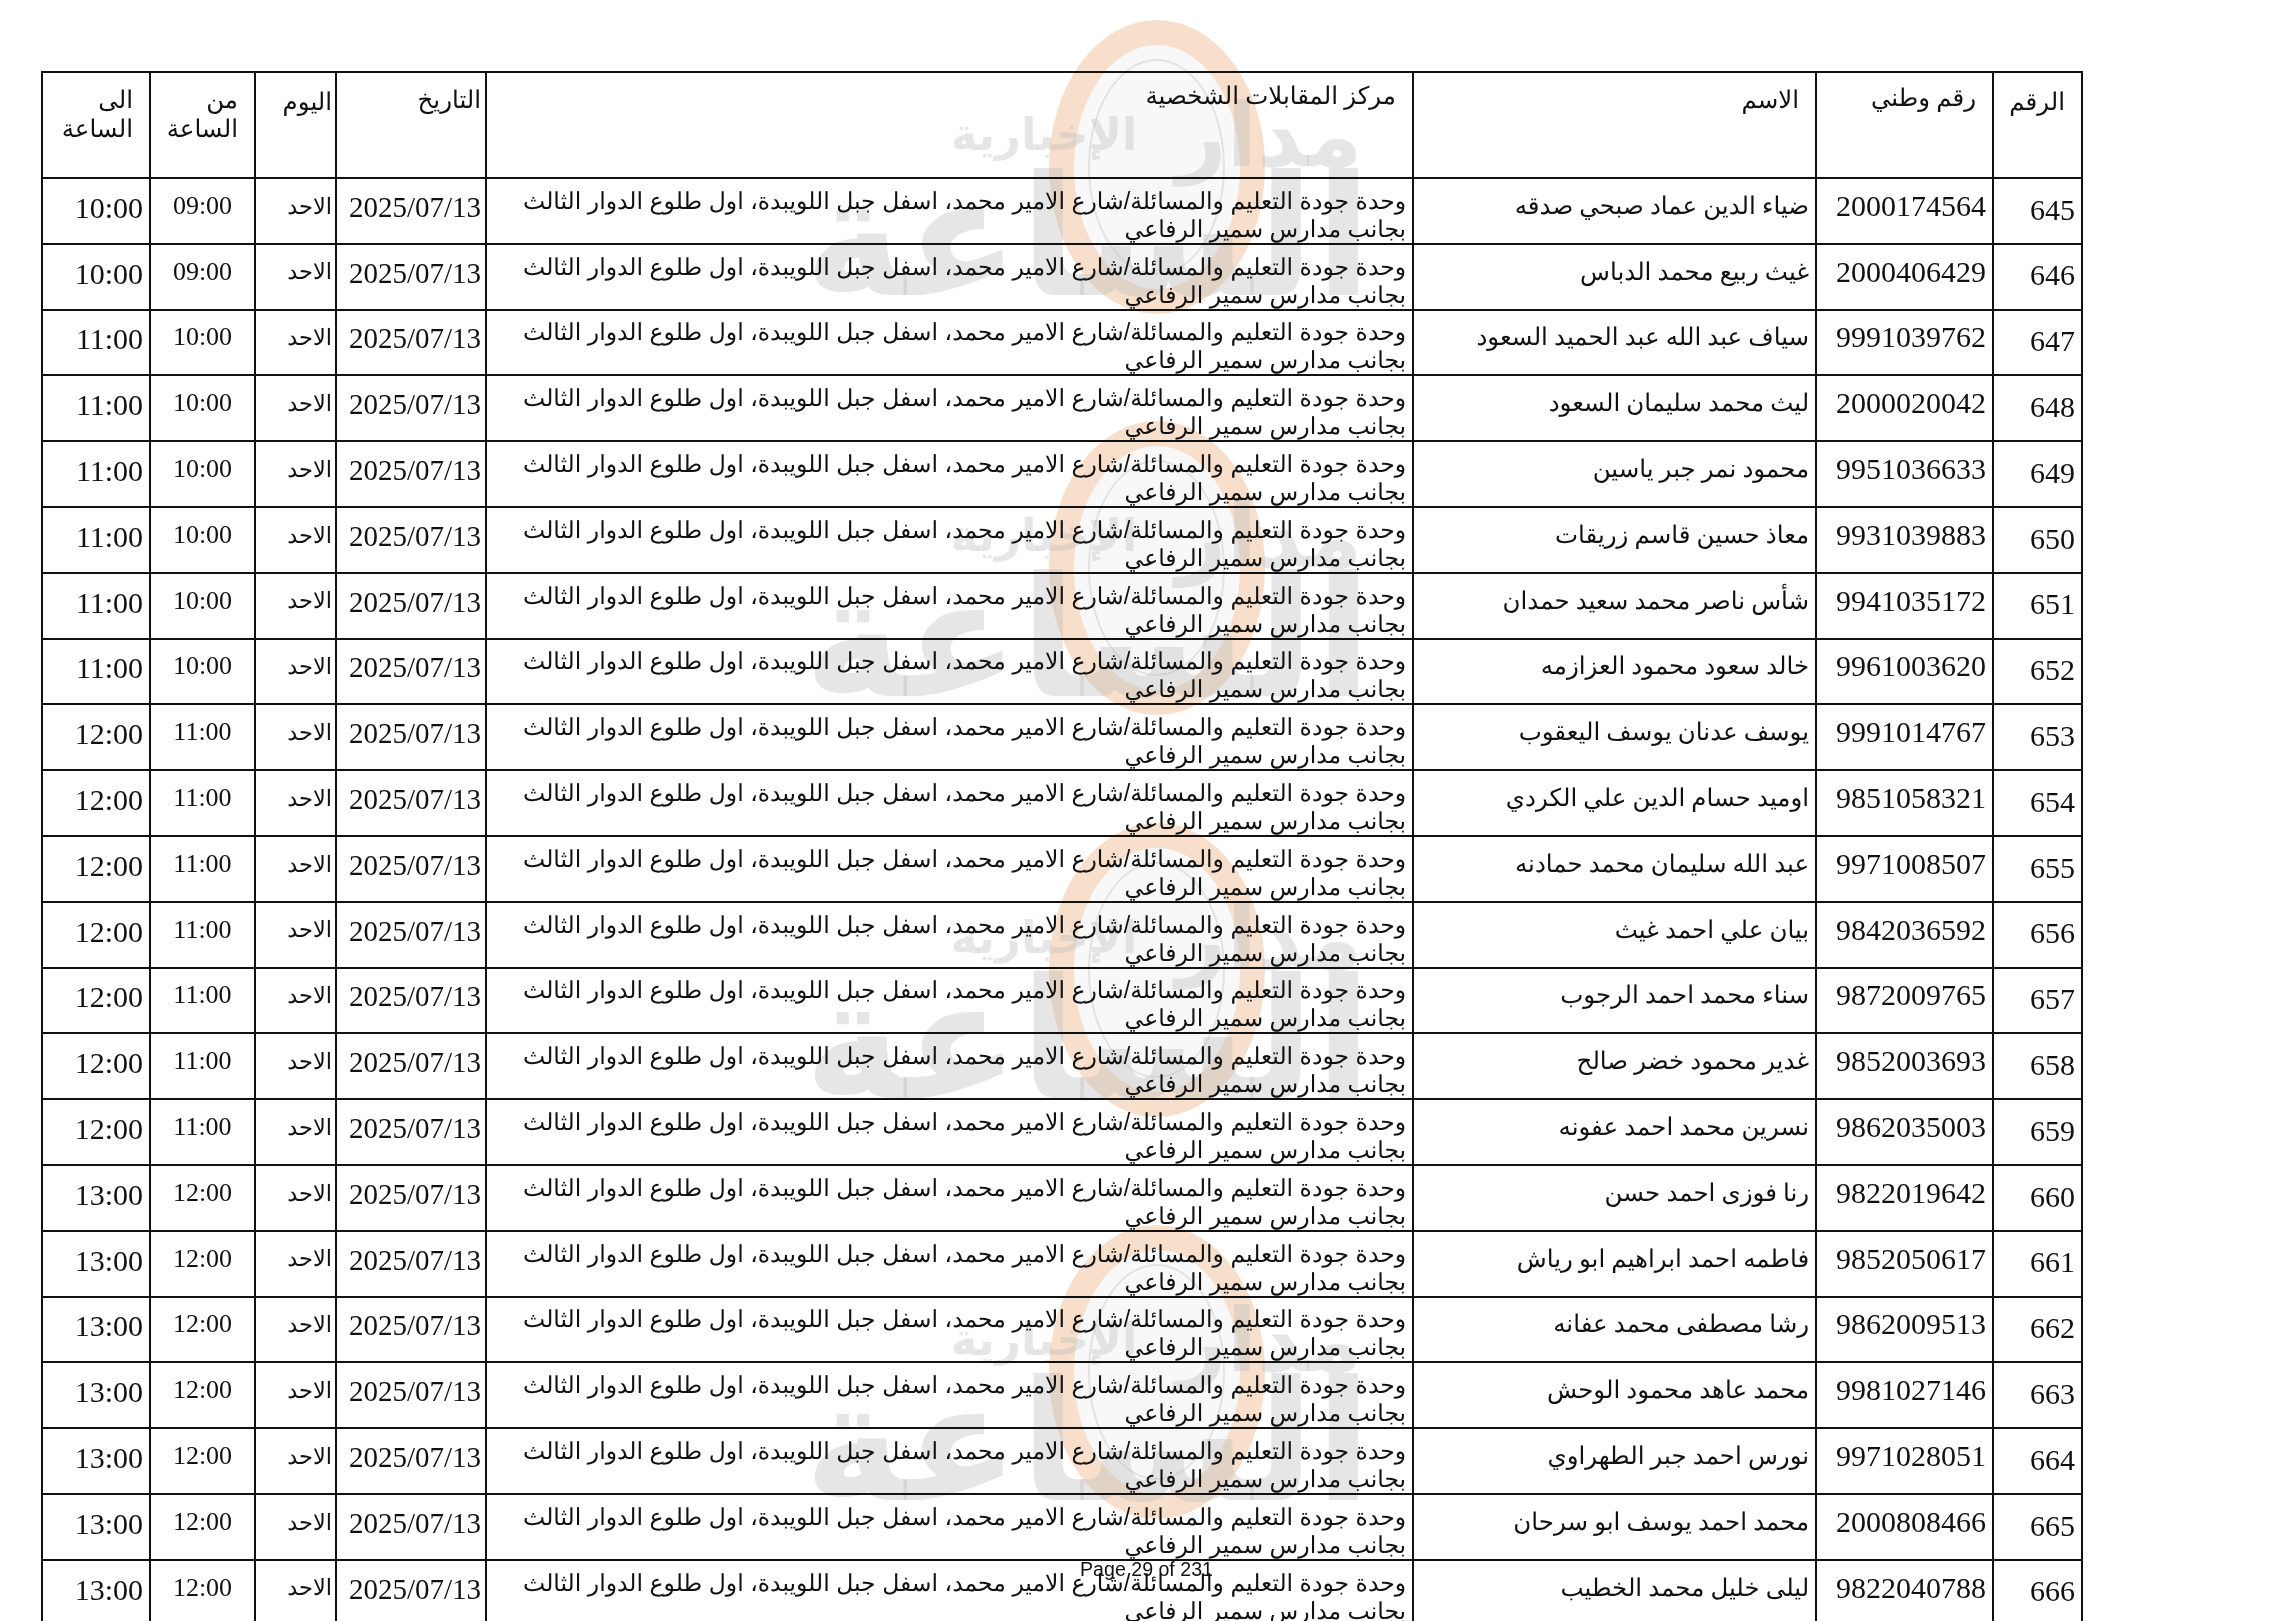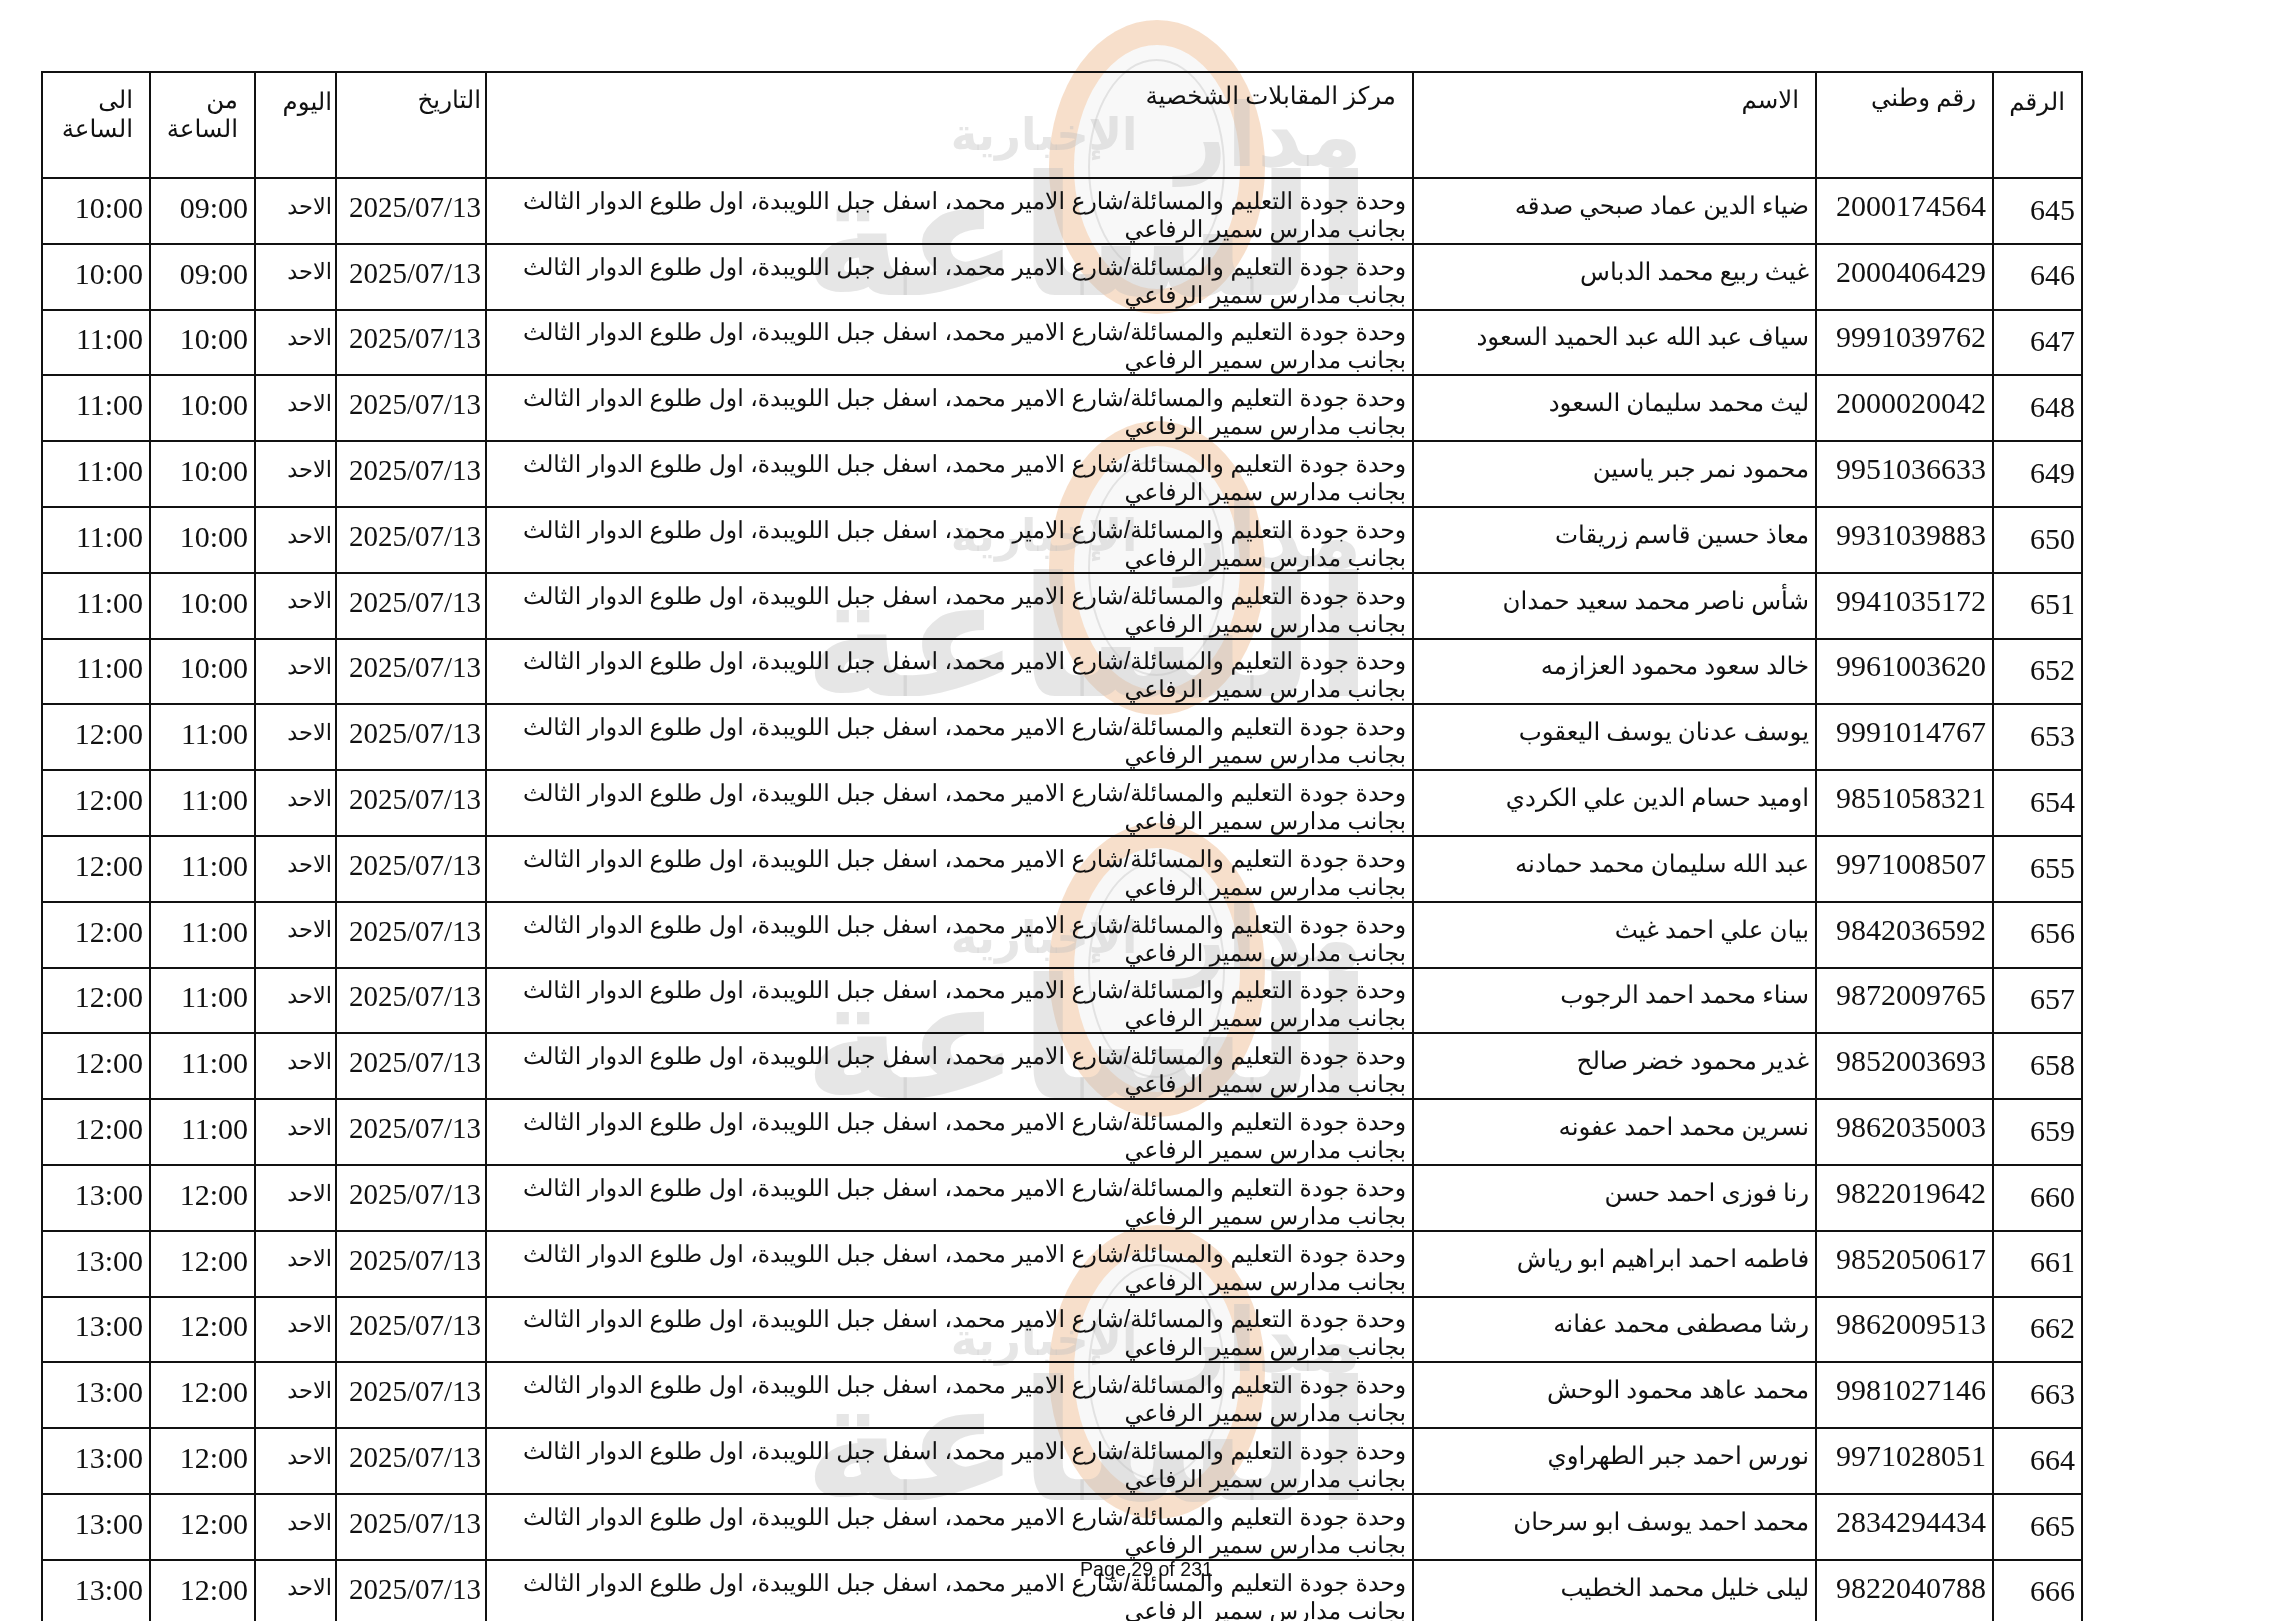--- a/index.html
+++ b/index.html
@@ -14,21 +14,21 @@
     table.sheet { position: absolute; left: 41px; top: 71px; border-collapse: collapse; direction: rtl; z-index: 1; table-layout: fixed; }
     table.sheet td, table.sheet th { border: 2.5px solid #111; padding: 0 5.9px; box-sizing: border-box; font-weight: normal; background: transparent; }
     table.sheet th { height: 106px; vertical-align: top; text-align: right; font-size: 24.5px; padding-top: 5.9px; padding-right: 16px; font-family: "Liberation Serif", serif; }
     table.sheet td { height: 61px; vertical-align: top; }
     .c-num { width: 89px; font-size: 30px; text-align: right; padding-top: 13.7px !important; }
     .c-nid { width: 177px; font-size: 30px; text-align: right; padding-top: 9.8px !important; }
     .c-name { width: 403px; font-size: 24.5px; text-align: right; padding-top: 11.8px !important; }
     .c-center { width: 927px; font-size: 23.5px; text-align: right; padding-top: 7.8px !important; font-family: "Liberation Sans", sans-serif; }
     .c-date { width: 150px; font-size: 29px; text-align: right; padding-top: 11.8px !important; padding-left: 2px !important; padding-right: 3.9px !important; }
     .c-day { width: 81px; font-size: 22.5px; text-align: right; padding-top: 13.7px !important; padding-right: 2.9px !important; }
-    .c-from { width: 105px; font-size: 30px; text-align: right; padding-top: 11.8px !important; }
+    .c-from { width: 105px; font-size: 26px; text-align: center; padding-top: 11.8px !important; }
     .c-to { width: 108px; font-size: 30px; text-align: right; padding-top: 11.8px !important; }
     .footer { position: absolute; left: 0; width: 2293px; top: 1558px; text-align: center; font-family: "Liberation Sans", sans-serif; font-size: 19.6px; color: #111; z-index: 1; }
   </style>
 </head>
 <body>
 
 <div id="watermarks">
     <div class="wm" style="top: 19.6px;">
       <div class="ring"></div>
       <div class="face"></div>
@@ -268,21 +268,21 @@
         <td class="c-nid">9971028051</td>
         <td class="c-name">نورس احمد جبر الطهراوي</td>
         <td class="c-center">وحدة جودة التعليم والمسائلة/شارع الامير محمد، اسفل جبل اللويبدة، اول طلوع الدوار الثالث بجانب مدارس سمير الرفاعي</td>
         <td class="c-date">2025/07/13</td>
         <td class="c-day">الاحد</td>
         <td class="c-from">12:00</td>
         <td class="c-to">13:00</td>
       </tr>
       <tr>
         <td class="c-num">665</td>
-        <td class="c-nid">2834294434</td>
+        <td class="c-nid">2000808466</td>
         <td class="c-name">محمد احمد يوسف ابو سرحان</td>
         <td class="c-center">وحدة جودة التعليم والمسائلة/شارع الامير محمد، اسفل جبل اللويبدة، اول طلوع الدوار الثالث بجانب مدارس سمير الرفاعي</td>
         <td class="c-date">2025/07/13</td>
         <td class="c-day">الاحد</td>
         <td class="c-from">12:00</td>
         <td class="c-to">13:00</td>
       </tr>
       <tr>
         <td class="c-num">666</td>
         <td class="c-nid">9822040788</td>

